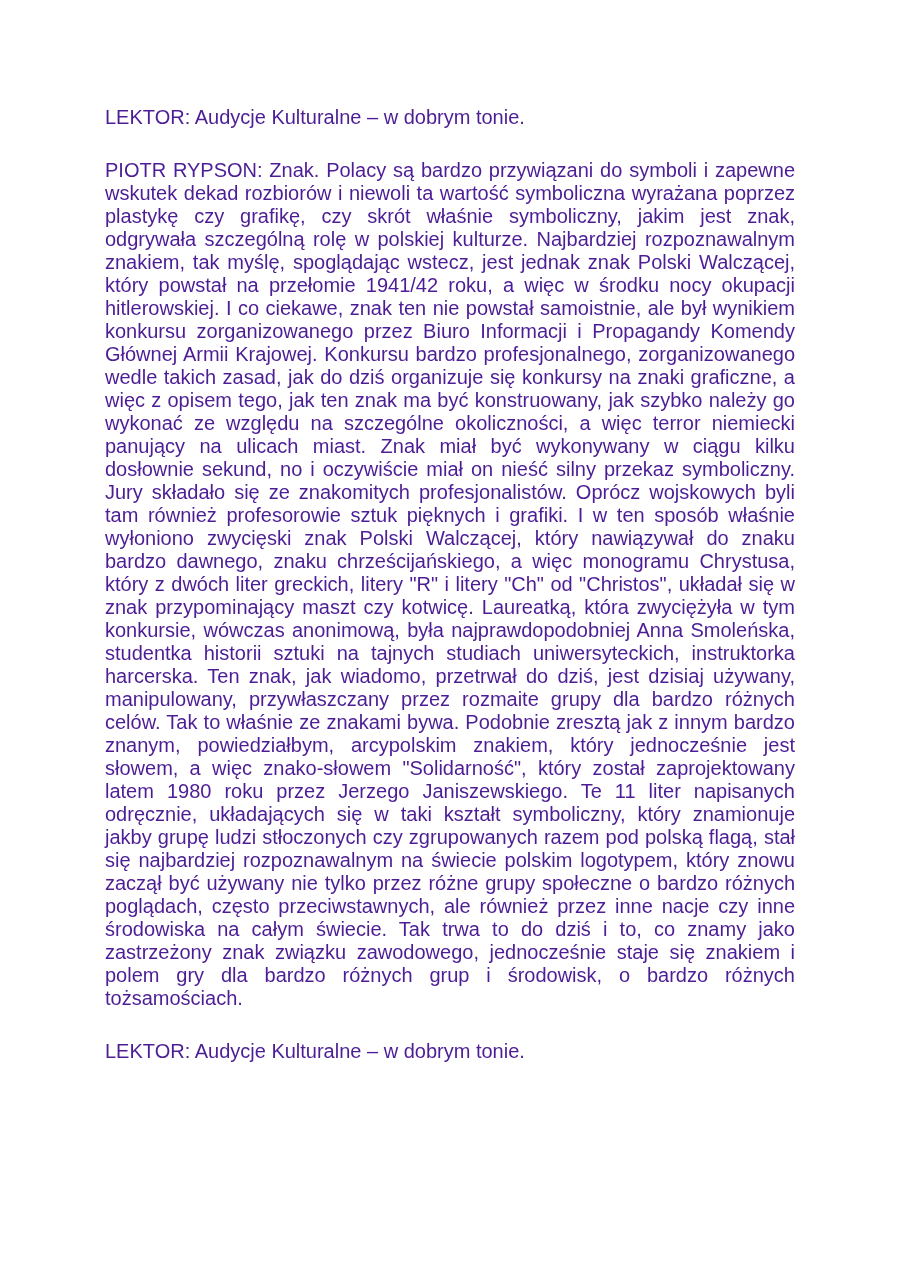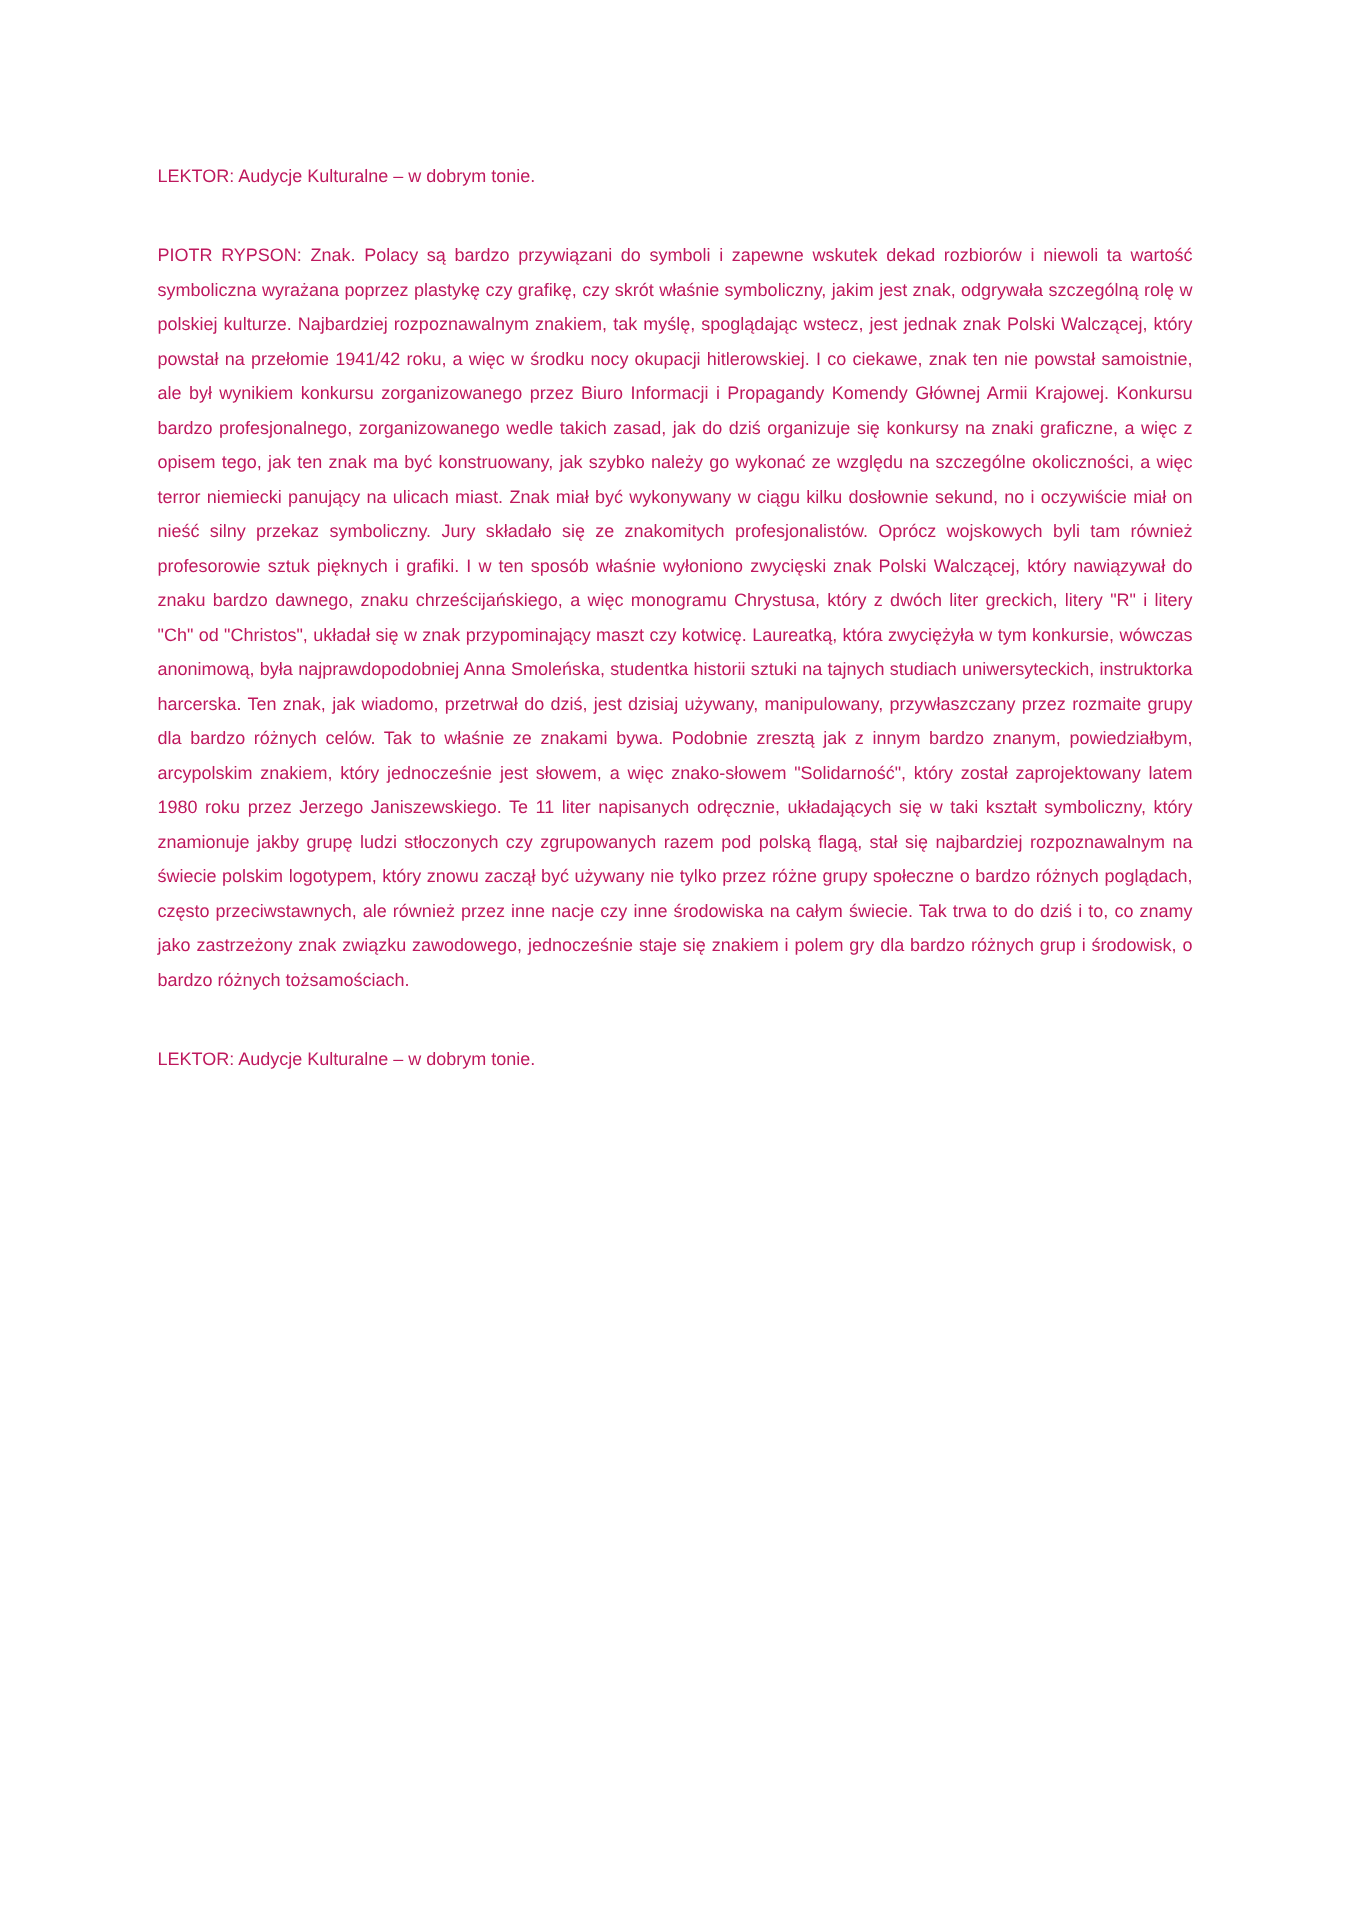--- a/index.html
+++ b/index.html
@@ -8,23 +8,23 @@
     background: #ffffff;
   }
   .page {
     position: relative;
     width: 900px;
     height: 1273px;
     background: #ffffff;
     box-sizing: border-box;
     padding: 106px 105px 0 105px;
     font-family: "Liberation Sans", "DejaVu Sans", sans-serif;
-    font-size: 12px;
+    font-size: 20px;
     line-height: 23px;
-    color: #be185d;
+    color: #4c1d95;
     overflow: hidden;
   }
   .page p {
     margin: 0 0 30px 0;
   }
   .para-justified {
     text-align: justify;
     text-justify: inter-word;
   }
   .para-plain {

